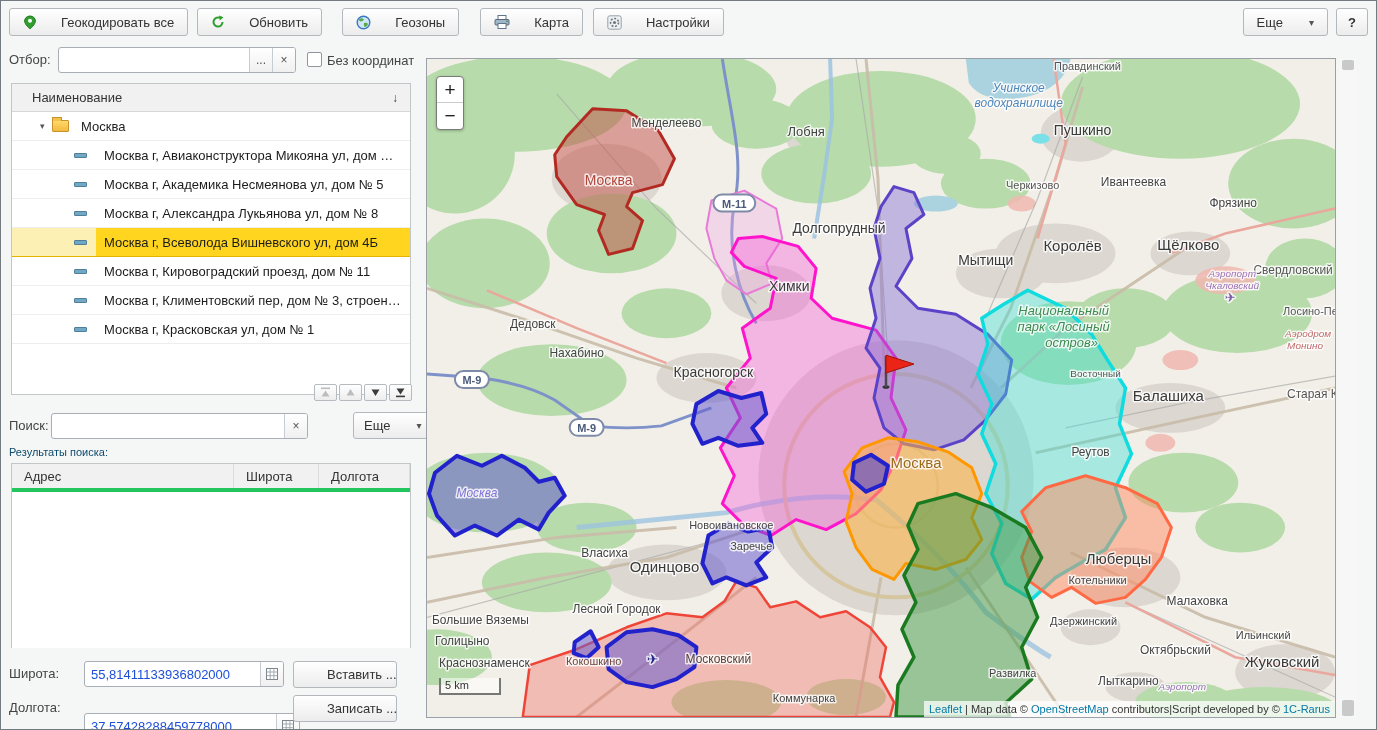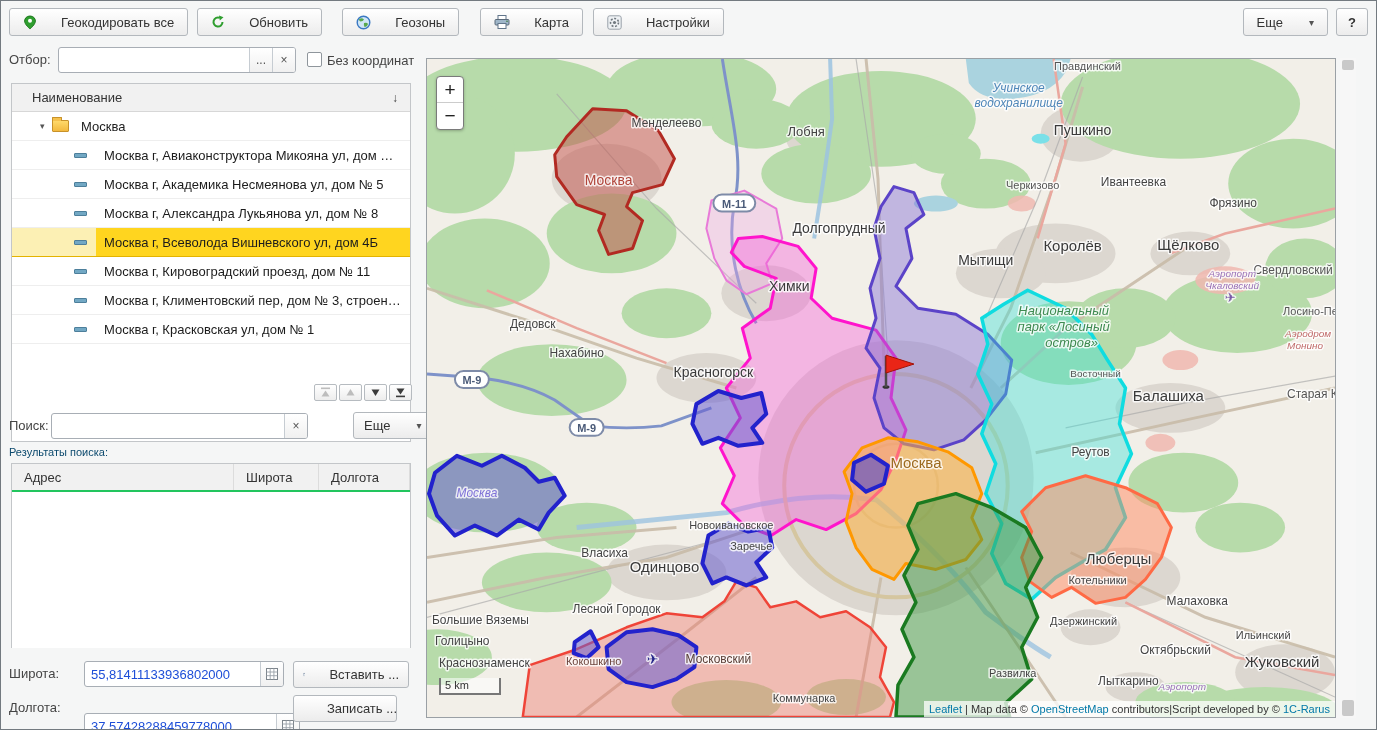--- a/index.html
+++ b/index.html
@@ -11,37 +11,37 @@
 .spacer{flex:1}
 .arrow{font-size:10px;color:#555;margin-left:2px}
 .qbtn{width:32px;justify-content:center;font-weight:bold}
 
 .lbl{position:absolute;font-size:13px;color:#444}
 .igroup{position:absolute;display:flex;align-items:stretch;height:26px;background:#fff;border:1px solid #a8aeb5;border-radius:3px;overflow:hidden}
 .igroup input{flex:1;border:none;outline:none;font-size:13px;padding:0 6px;font-family:"Liberation Sans",sans-serif;color:#1d4ed8;min-width:0;background:transparent}
 .seg{width:23px;display:flex;align-items:center;justify-content:center;border-left:1px solid #c6ccd2;color:#555;font-size:12px;cursor:pointer;background:linear-gradient(#fff,#f0f0f0)}
 .cb{position:absolute;width:15px;height:15px;border:1px solid #8f969c;border-radius:2px;background:#fff;cursor:pointer}
 
-.tree{position:absolute;left:10px;top:82px;width:400px;height:359px;background:#fff;border:1px solid #c3c6c9}
+.tree{position:absolute;left:10px;top:82px;width:400px;height:312px;background:#fff;border:1px solid #c3c6c9}
 .tree-header{height:28px;background:#f1f1f1;border-bottom:1px solid #d7d7d7;display:flex;align-items:center;padding:0 12px 0 20px;font-size:13px;color:#333;position:relative}
 .sort{position:absolute;right:12px;color:#444;font-size:12px}
 .tree-row{height:29px;display:flex;align-items:center;border-bottom:1px solid #eeeeee;font-size:13px;color:#1c1c1c;cursor:pointer;position:relative}
 .tree-row.selected{background:linear-gradient(90deg,#fcf0b4 0,#fcf0b4 84px,#ffd51f 84px);border-bottom:1px solid #e3b300}
 .expander{margin-left:28px;font-size:9px;color:#555;width:12px}
 .folder{width:17px;height:12px;background:linear-gradient(#ffd96a,#f3b93e);border:1px solid #c8922a;border-radius:1px;position:relative;margin-right:12px}
 .folder::before{content:"";position:absolute;top:-4px;left:-1px;width:8px;height:3px;background:#f5c14d;border:1px solid #c8922a;border-bottom:none;border-radius:1px 1px 0 0}
 .dash{width:13px;height:5px;background:#72a8c4;border:1px solid #4d7f9b;border-radius:1px;margin-left:62px;margin-right:17px;flex:none}
 .row-text{white-space:nowrap;overflow:hidden;text-overflow:ellipsis;padding-right:8px}
 
 .listnav{position:absolute;left:313px;top:383px;display:flex;gap:2px}
 .navbtn{width:23px;height:17px;border:1px solid #b6bbc0;border-radius:2px;background:linear-gradient(#fff,#ededed);display:flex;align-items:center;justify-content:center;cursor:pointer}
 
 .rlabel{position:absolute;left:8px;top:445px;font-size:11px;color:#0c4a6e}
 .rtable{position:absolute;left:10px;top:462px;width:400px;height:185px;background:#fff;border:1px solid #c3c6c9}
-.rhead{display:flex;height:28px;background:#f1f1f1;border-bottom:2px solid #22c55e}
+.rhead{display:flex;height:28px;background:#f1f1f1;border-bottom:4px solid #22c55e}
 .rcell{font-size:13px;color:#333;display:flex;align-items:center;padding-left:12px;border-right:1px solid #dcdcdc}
 
 .map-panel{position:absolute;left:425px;top:57px;width:910px;height:660px;border:1px solid #9aa0a5;background:#f2efe8;overflow:hidden}
 .map-panel svg{position:absolute;left:0;top:0}
 .maplabel{font-family:"Liberation Sans",sans-serif;paint-order:stroke;stroke:rgba(255,255,255,.8);stroke-width:3px;stroke-linejoin:round}
 .zoomctl{position:absolute;left:9px;top:17px;width:28px;border:1px solid #7a7a7a;border-radius:4px;background:#fff;overflow:hidden;box-shadow:0 1px 3px rgba(0,0,0,.25)}
 .zbtn{height:26px;display:flex;align-items:center;justify-content:center;font-size:19px;color:#222;cursor:pointer}
 .zbtn:first-child{border-bottom:1px solid #ccc}
 .scalebar{position:absolute;left:12px;bottom:22px;width:62px;height:17px;border:2px solid #777;border-top:none;background:rgba(255,255,255,.55);font-size:11px;color:#333;padding-left:4px;line-height:14px}
 .attrib{position:absolute;right:0;bottom:0;background:rgba(255,255,255,.75);font-size:11px;color:#333;padding:2px 5px;white-space:nowrap}
@@ -202,21 +202,21 @@
 <span class="lbl" style="left:8px;top:665px">Широта:</span>
 <div class="igroup" style="left:83px;top:660px;width:200px">
   <input value="55,81411133936802000" style="">
   <span class="seg">
       <svg width="12" height="12" viewBox="0 0 12 12">
         <rect x="0.5" y="0.5" width="11" height="11" fill="#fff" stroke="#7d858c"></rect>
         <path d="M0.5 4 H11.5 M0.5 7.7 H11.5 M4.2 0.5 V11.5 M7.9 0.5 V11.5" stroke="#9aa2a9" stroke-width="0.9"></path>
       </svg>
     </span>
 </div>
-<button class="btn" style="position:absolute;left:292px;top:660px;width:116px;height:27px;padding:0 9px">
+<button class="btn" style="position:absolute;left:292px;top:660px;width:104px;height:27px;padding:0 9px">
   <svg width="13" height="15" viewBox="0 0 13 15">
       <rect x="1" y="2" width="10" height="12" rx="1" fill="#c8d6e4" stroke="#7a8a9a"></rect>
       <rect x="4" y="0.5" width="5" height="3" rx="0.8" fill="#9fb2c4" stroke="#7a8a9a"></rect>
       <rect x="3.5" y="5" width="7" height="8" fill="#fff" stroke="#8a98a8" stroke-width="0.7"></rect>
     </svg>
   <span>Вставить ...</span>
 </button>
 
 <span class="lbl" style="left:8px;top:699px">Долгота:</span>
 <div class="igroup" style="left:83px;top:712px;width:216px">

